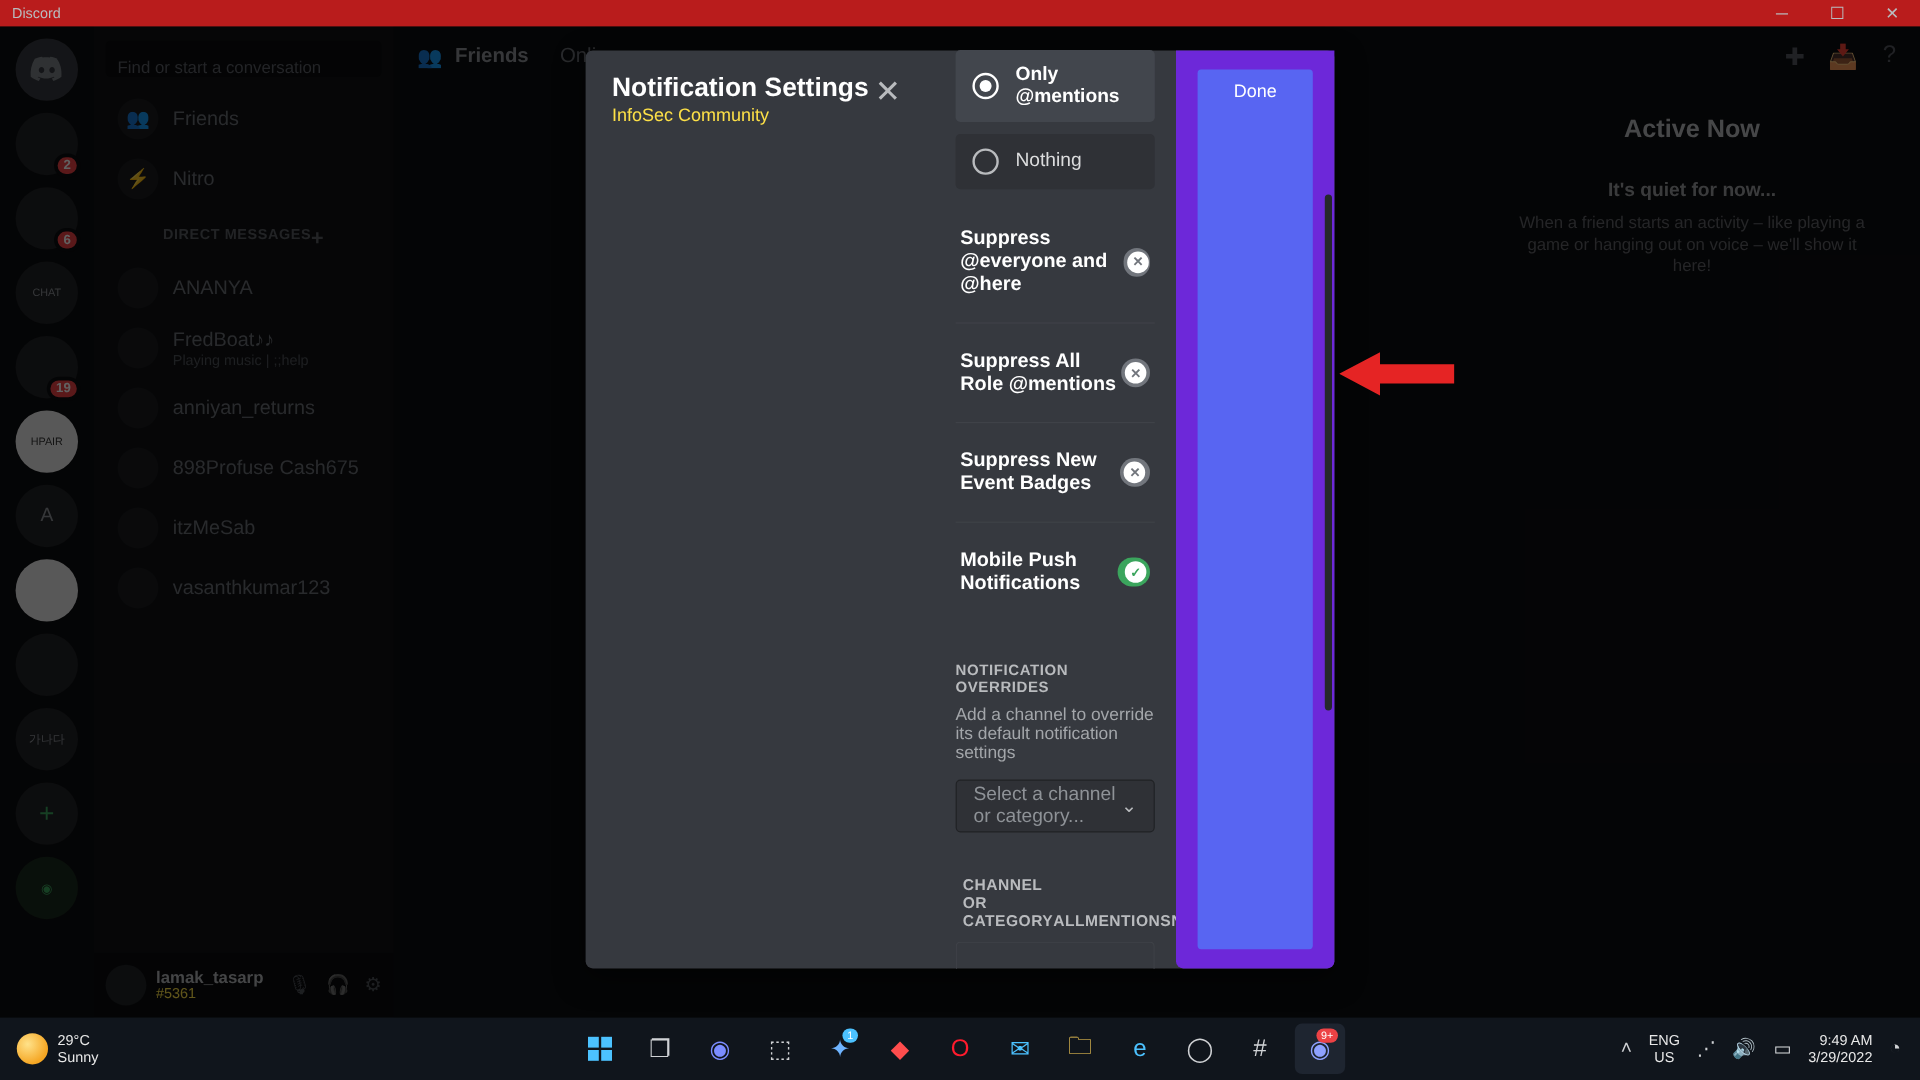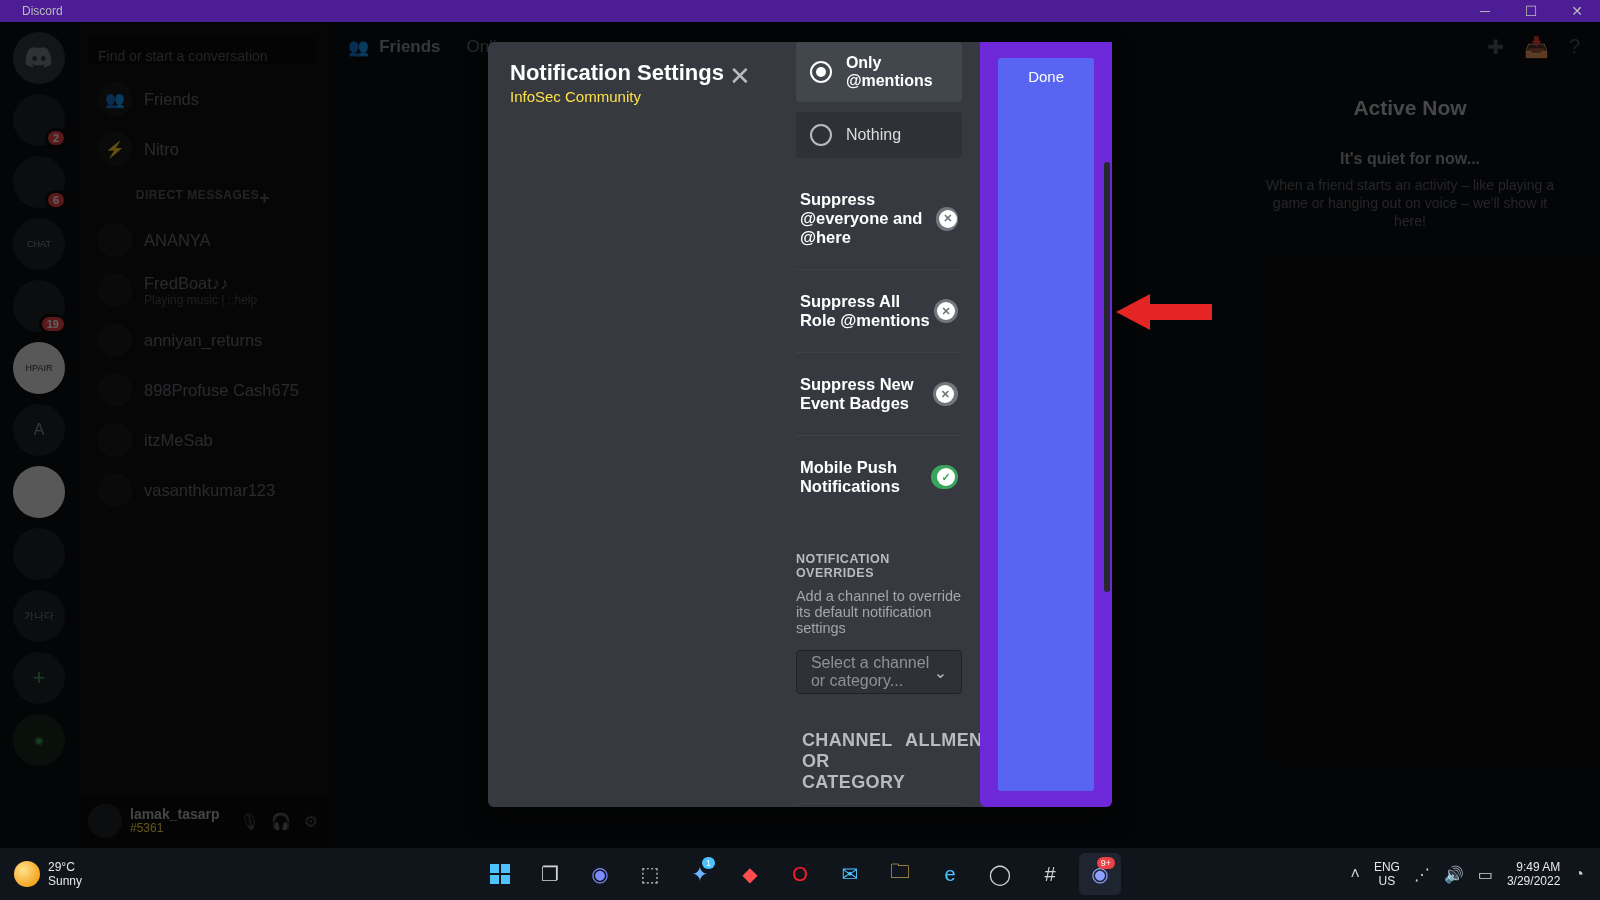--- a/index.html
+++ b/index.html
@@ -1,22 +1,22 @@
 <!DOCTYPE html>
 <html><head>
 <meta charset="utf-8">
 <style>
   * { margin: 0; padding: 0; box-sizing: border-box; }
   html, body { width: 1600px; height: 900px; overflow: hidden; font-family: "Segoe UI", Arial, sans-serif; background: #000; }
 
   
   #titlebar {
     position: absolute; top: 0; left: 0; right: 0; height: 22px;
-    background: #4c1d95; color: #b9bbbe; font-size: 12px;
-    display: flex; align-items: center; padding-left: 22px;
+    background: #b91c1c; color: #b9bbbe; font-size: 12px;
+    display: flex; align-items: center; padding-left: 10px;
     z-index: 5;
   }
   #titlebar .win-btns { position: absolute; right: 0; top: 0; height: 22px; display: flex; }
   #titlebar .win-btns div { width: 46px; height: 22px; display: flex; align-items: center; justify-content: center; color: #b9bbbe; font-size: 14px; }
 
   
   #discord-bg {
     position: absolute; top: 22px; left: 0; right: 0; bottom: 52px;
     background: #0d0e10; z-index: 1;
   }
@@ -170,21 +170,21 @@
   #override-select {
     margin-top: 14px; height: 44px; border: 1px solid #202225;
     border-radius: 4px; background: #2f3136;
     display: flex; align-items: center; padding: 0 14px;
     color: #8e9297; font-size: 16px; justify-content: space-between;
   }
   #override-select .chev { color: #b9bbbe; }
 
   #override-table-hdr {
     display: flex; margin-top: 36px; padding: 0 6px 10px 6px;
-    color: #b9bbbe; font-size: 18px; font-weight: 700; letter-spacing: .4px;
+    color: #b9bbbe; font-size: 13px; font-weight: 700; letter-spacing: .4px; align-items: flex-end;
   }
   #override-table-hdr .c1 { flex: 1; }
   #override-table-hdr .c { width: 78px; text-align: center; }
   #override-table-hdr .c.m { width: 92px; }
   #override-empty {
     height: 24px; border: 1px solid #3f4248; border-radius: 4px 4px 0 0;
     border-bottom: none;
   }
 
   

